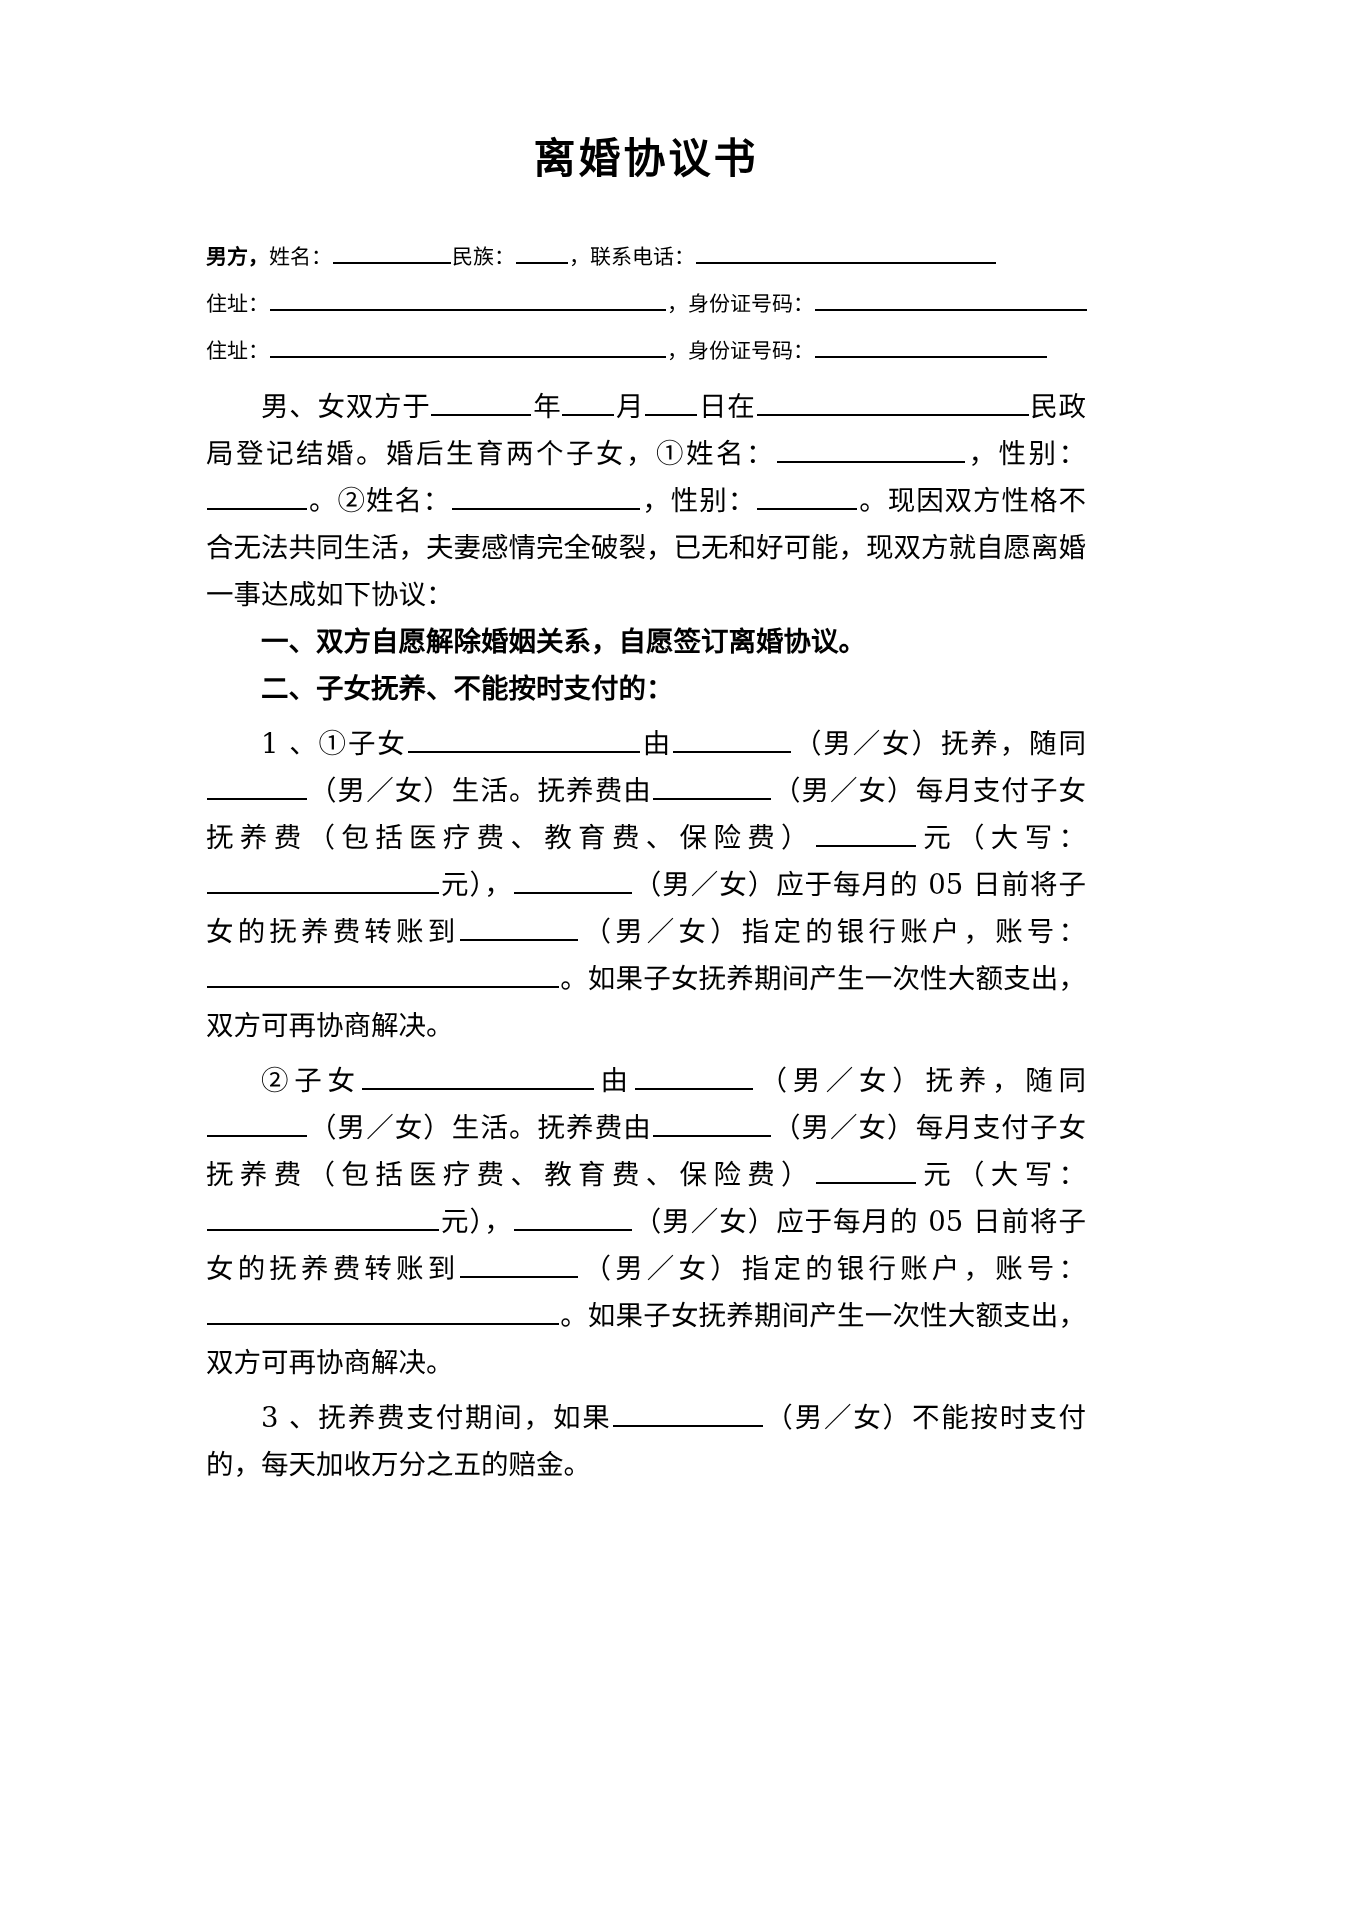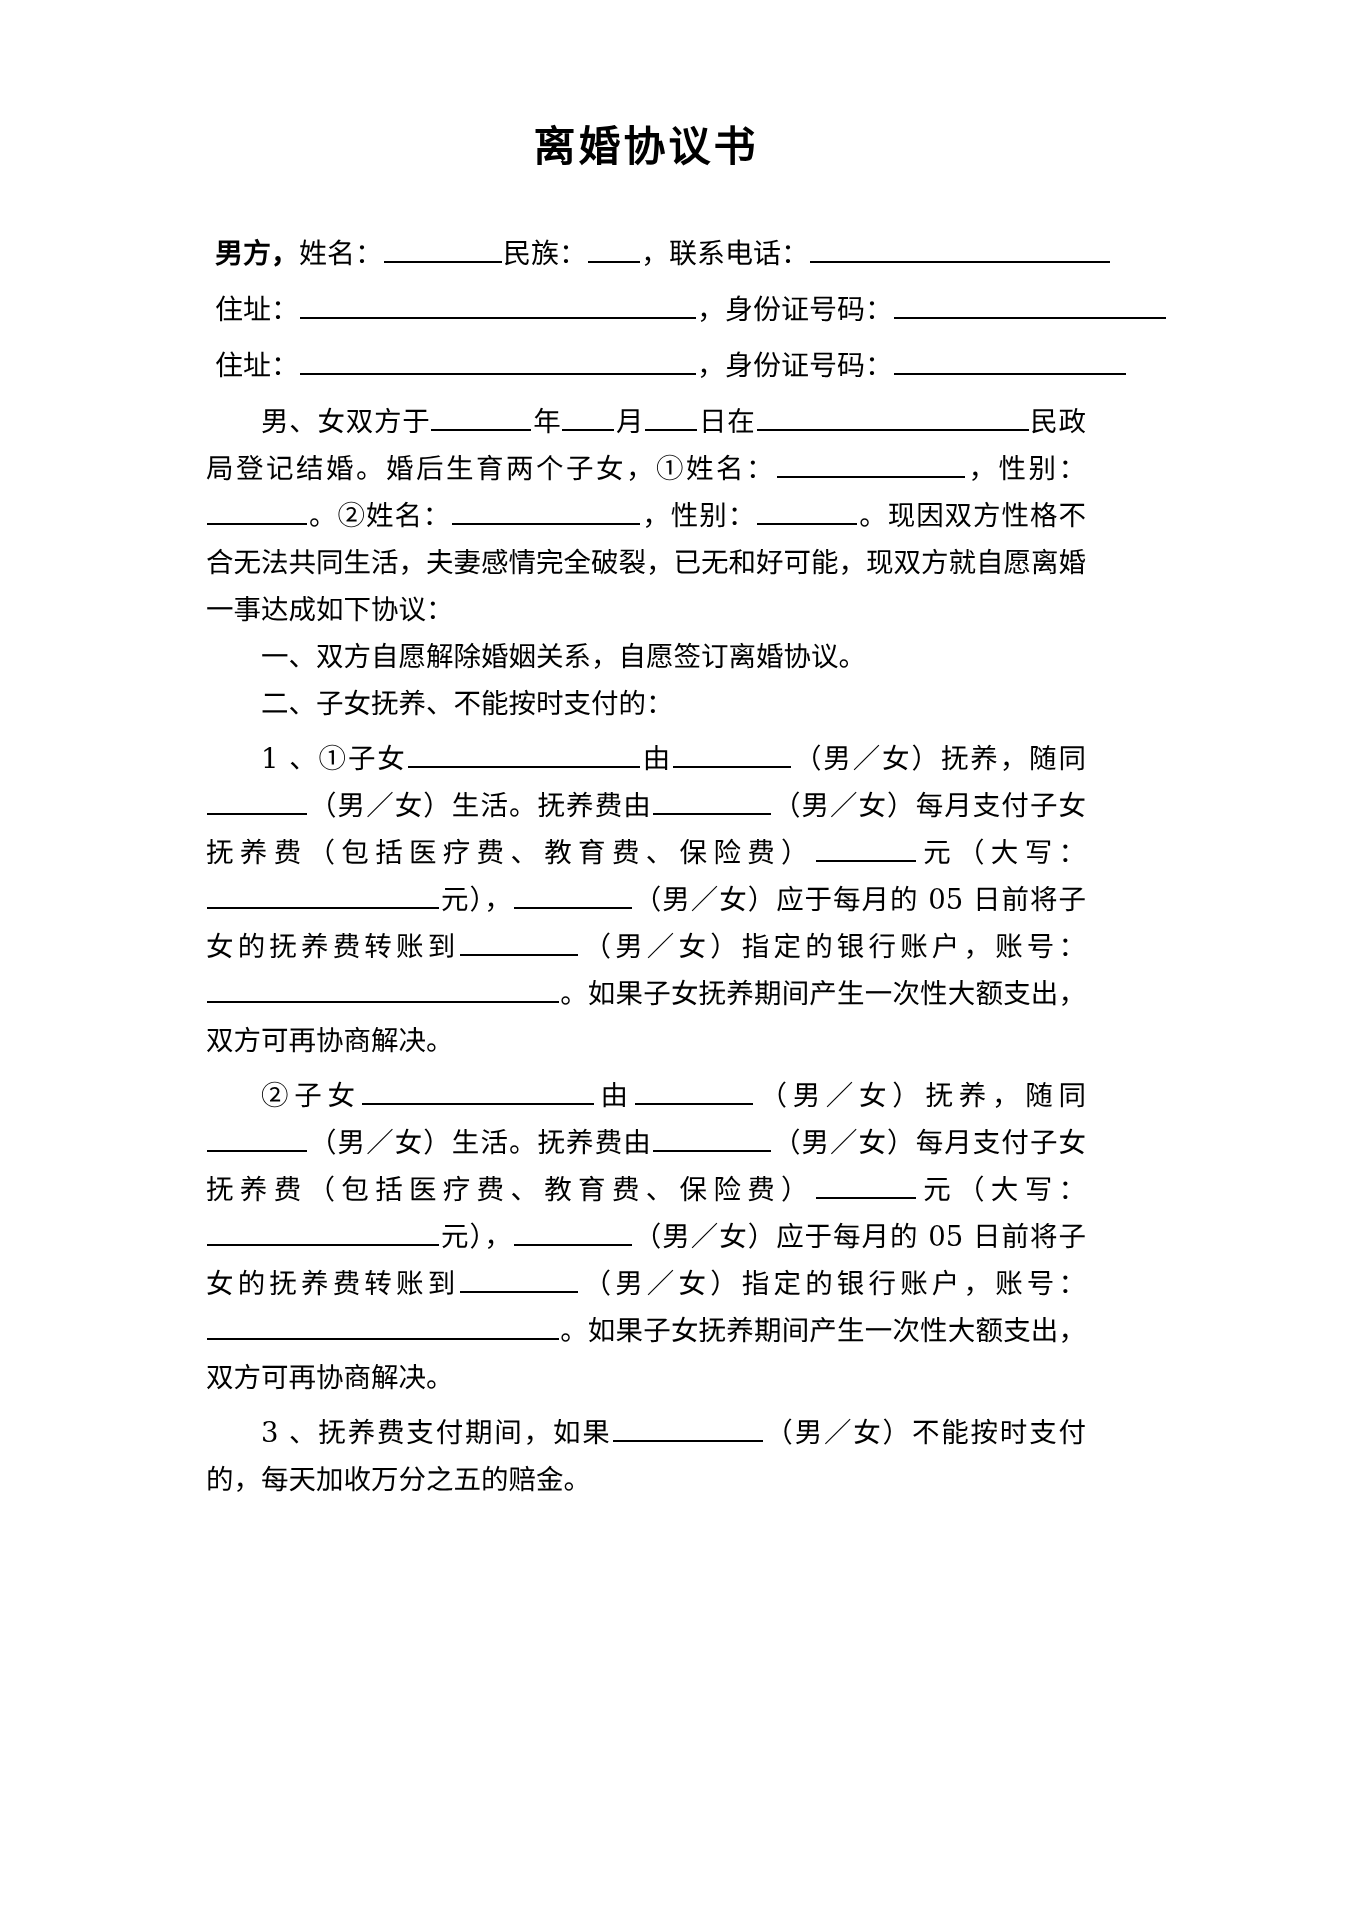--- a/index.html
+++ b/index.html
@@ -13,21 +13,21 @@
     font-family: "DejaVu Serif", "Liberation Serif", serif;
     color: #000000;
     overflow: hidden;
   }
   .page {
     position: relative;
     width: 1292px;
     height: 1920px;
     background: #ffffff;
     box-sizing: border-box;
-    padding: 4px;
+    padding: 16px;
   }
   .doc-title {
     text-align: center;
     font-size: 42px;
     font-weight: bold;
     letter-spacing: 3px;
     margin: 0;
     padding-top: 108px;
     padding-bottom: 0;
     font-family: "DejaVu Sans", "Liberation Sans", sans-serif;
@@ -39,30 +39,30 @@
   }
   p.line {
     margin: 8px 0 0 0;
     font-size: 27.5px;
     line-height: 47px;
     text-align: justify;
     text-justify: inter-ideograph;
     word-break: break-all;
   }
   p.party {
-    margin: 9px;
-    font-size: 28px;
+    margin: 0;
+    font-size: 21px;
     line-height: 47px;
     white-space: nowrap;
   }
   .bold {
     font-weight: bold;
   }
   .heading {
-    font-weight: normal;
+    font-weight: bold;
     text-indent: 2em;
     font-size: 27.5px;
     line-height: 47px;
     margin: 0;
   }
   .indent {
     text-indent: 2em;
   }
   
   .blank {

